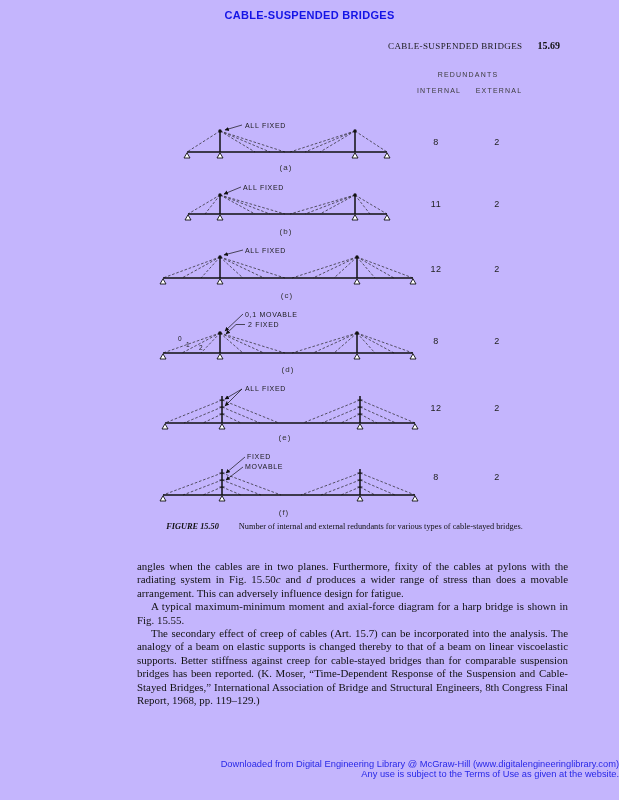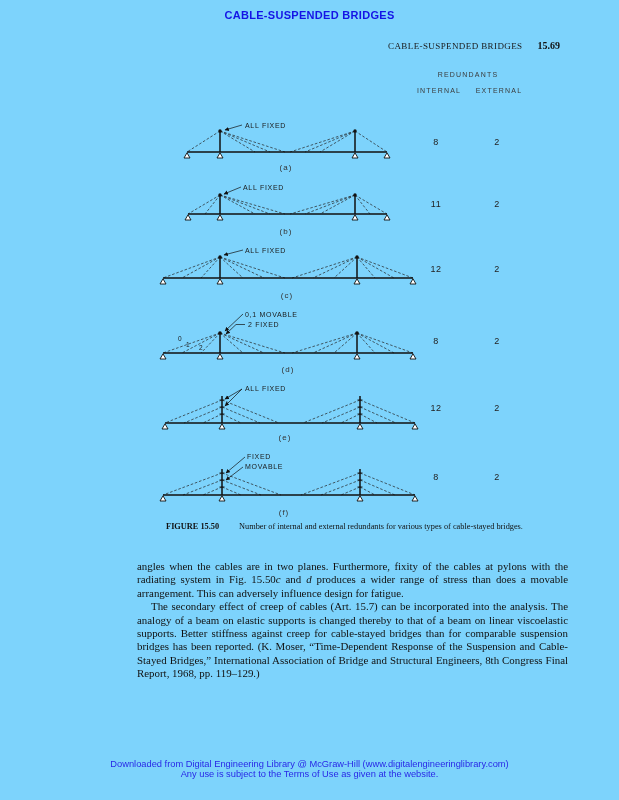--- a/index.html
+++ b/index.html
@@ -1,17 +1,17 @@
 <!DOCTYPE html>
 <html style="--header_blue: #1414e6; --footer_blue: #2828e6; --ink: #111111;"><head>
 <meta charset="utf-8">
 <style>
   html,body { margin:0; padding:0; background:#fff; }
   .page {
-    position:relative; width:619px; height:800px; background:#7dd3fc;
+    position:relative; width:619px; height:800px; background:#c4b5fd;
     font-family:"Liberation Serif", serif; color:#111; overflow:hidden;
   }
   .top-title {
     position:absolute; top:9px; left:0; width:619px; text-align:center;
     font-family:"Liberation Sans", sans-serif; font-weight:bold;
     font-size:11px; letter-spacing:.3px; color:var(--header_blue,#1414e6);
   }
   .running-head {
     position:absolute; top:40px; right:59px;
     display:flex; align-items:baseline; gap:15px;
@@ -35,29 +35,29 @@
   .knob  { fill:#111; }
   .arrow { stroke:#111; stroke-width:.7; fill:none; }
   .tick  { stroke:#111; stroke-width:.9; }
   .ann    { font-family:"Liberation Sans", sans-serif; font-size:7px; letter-spacing:.7px; fill:#1a1a1a; }
   .digit  { font-family:"Liberation Sans", sans-serif; font-size:6.5px; fill:#1a1a1a; }
   .letter { font-family:"Liberation Sans", sans-serif; font-size:8px; letter-spacing:1px; fill:#333; text-anchor:middle; }
   .caption {
     position:absolute; left:129px; width:431px; top:522px; text-align:center;
     font-size:8.3px; color:#111;
   }
-  .caption .lab { font-weight:bold; margin-right:20px; }
+  .caption .lab { font-weight:bold; margin-right:20px;font-style:italic; }
   .body-text {
     position:absolute; left:137px; width:431px; top:560px;
     font-size:10.9px; line-height:13.4px; text-align:justify;
   }
   .body-text p { margin:0; text-indent:14px; }
   .body-text p.first { text-indent:0; }
   .footer {
-    position:absolute; top:759px; left:0; width:619px; text-align:center;
+    position:absolute; top:759px; left:0; width:619px; text-align:right;
     font-family:"Liberation Sans", sans-serif; font-size:9.3px;
     line-height:10px; color:var(--footer_blue,#2828e6);
   }
 </style>
 </head>
 <body>
 
 <div class="page">
 
   <div class="top-title">CABLE-SUSPENDED BRIDGES</div>
@@ -320,20 +320,21 @@
   </svg>
   <div class="num" style="left:420px; top:472px;">8</div>
   <div class="num" style="left:481px; top:472px;">2</div>
 
   <div class="caption">
     <span class="lab">FIGURE 15.50</span><span>Number of internal and external redundants for various types of cable-stayed bridges.</span>
   </div>
 
   <div class="body-text">
     <p class="first"><span>angles when the cables are in two planes. Furthermore, fixity of the cables at pylons with the radiating system in Fig. 15.50</span><i>c</i><span> and </span><i>d</i><span> produces a wider range of stress than does a movable arrangement. This can adversely influence design for fatigue.</span></p>
+    <p><span>A typical maximum-minimum moment and axial-force diagram for a harp bridge is shown in Fig. 15.55.</span></p>
     <p><span>The secondary effect of creep of cables (Art. 15.7) can be incorporated into the analysis. The analogy of a beam on elastic supports is changed thereby to that of a beam on linear viscoelastic supports. Better stiffness against creep for cable-stayed bridges than for comparable suspension bridges has been reported. (K. Moser, “Time-Dependent Response of the Suspension and Cable-Stayed Bridges,” International Association of Bridge and Structural Engineers, 8th Congress Final Report, 1968, pp. 119–129.)</span></p>
   </div>
 
   <div class="footer">
     <div>Downloaded from Digital Engineering Library @ McGraw-Hill (www.digitalengineeringlibrary.com)</div>
     <div>Any use is subject to the Terms of Use as given at the website.</div>
   </div>
 
 </div>
 

